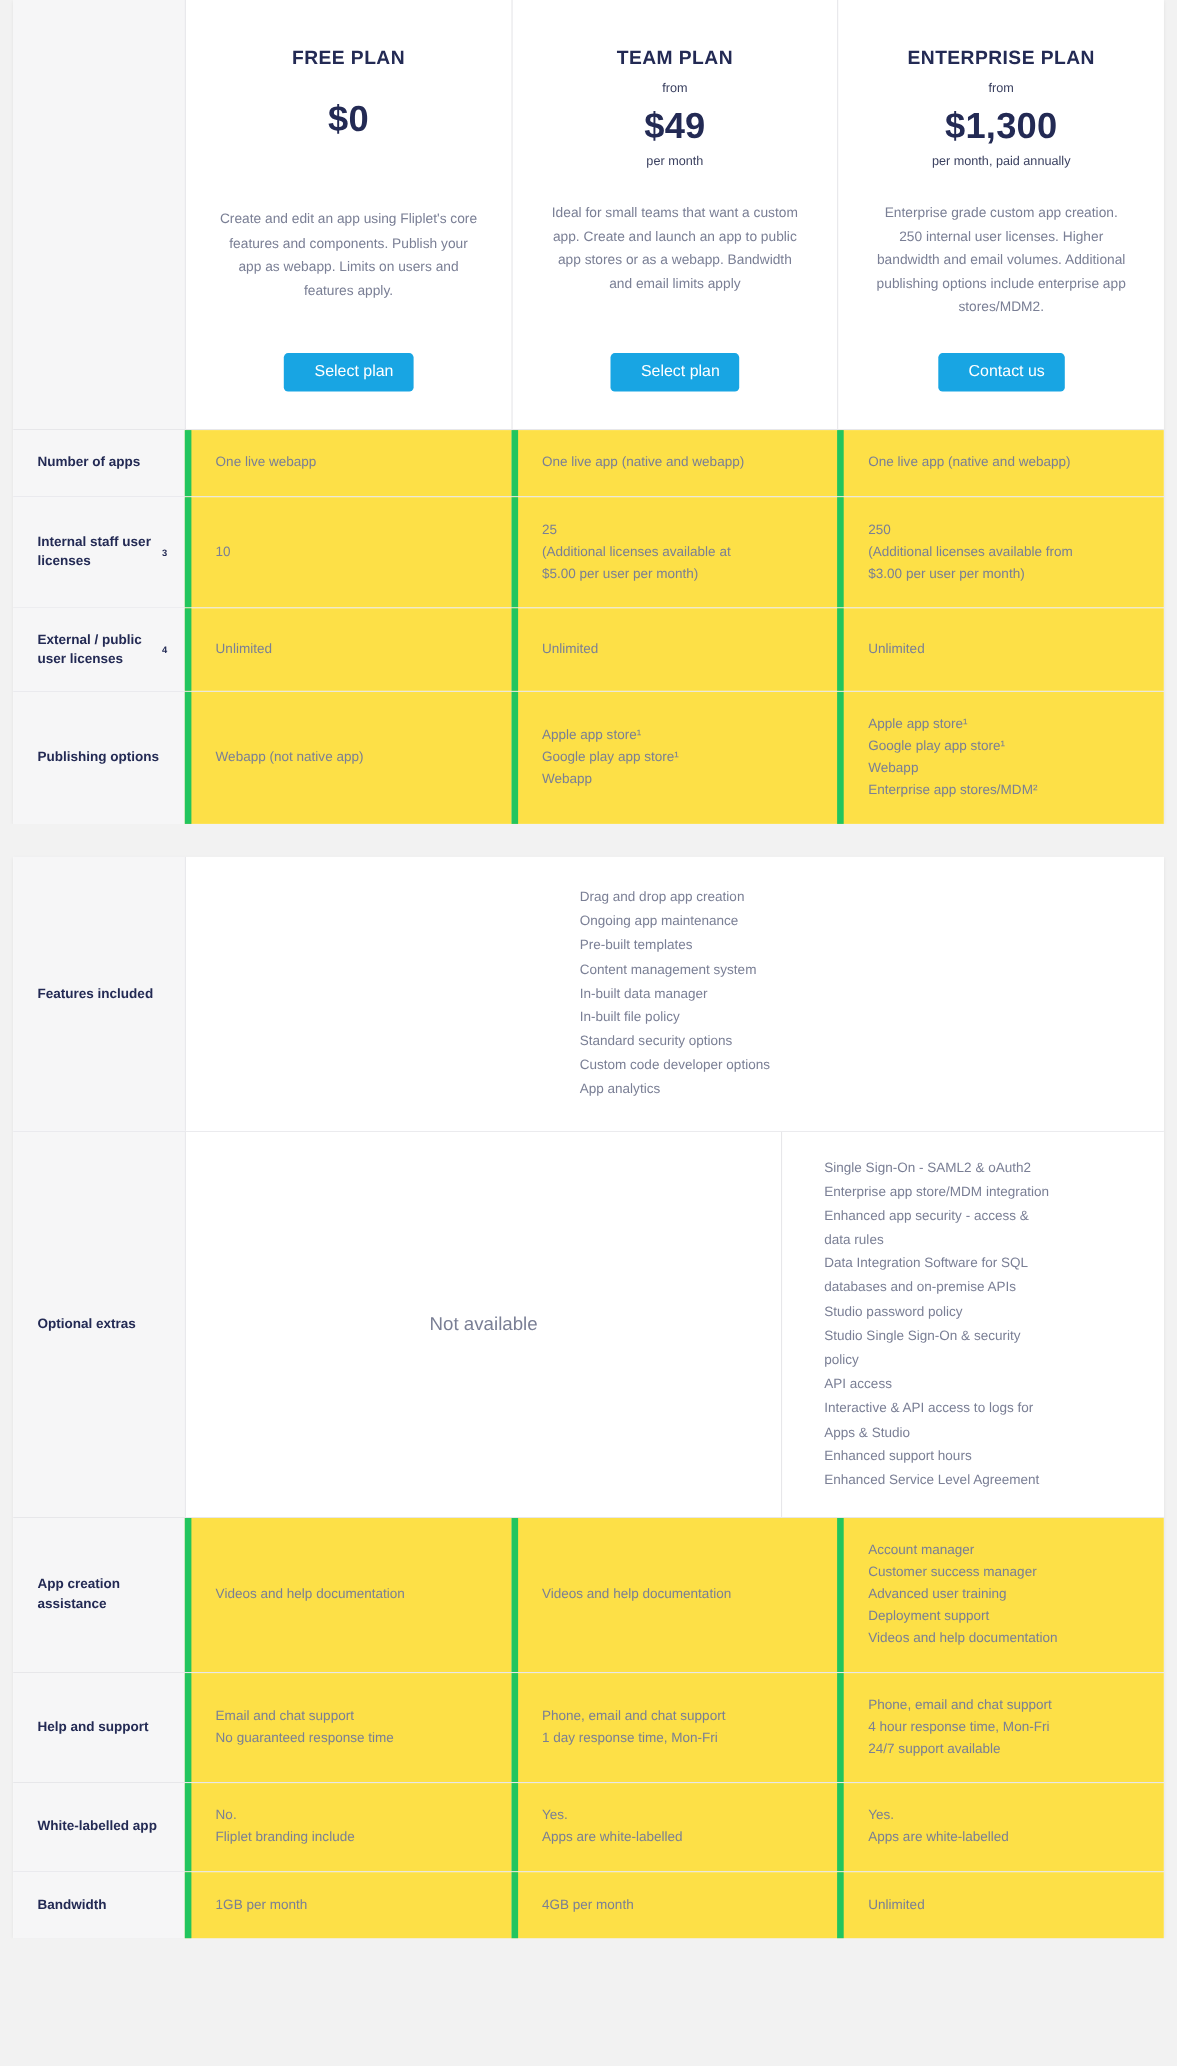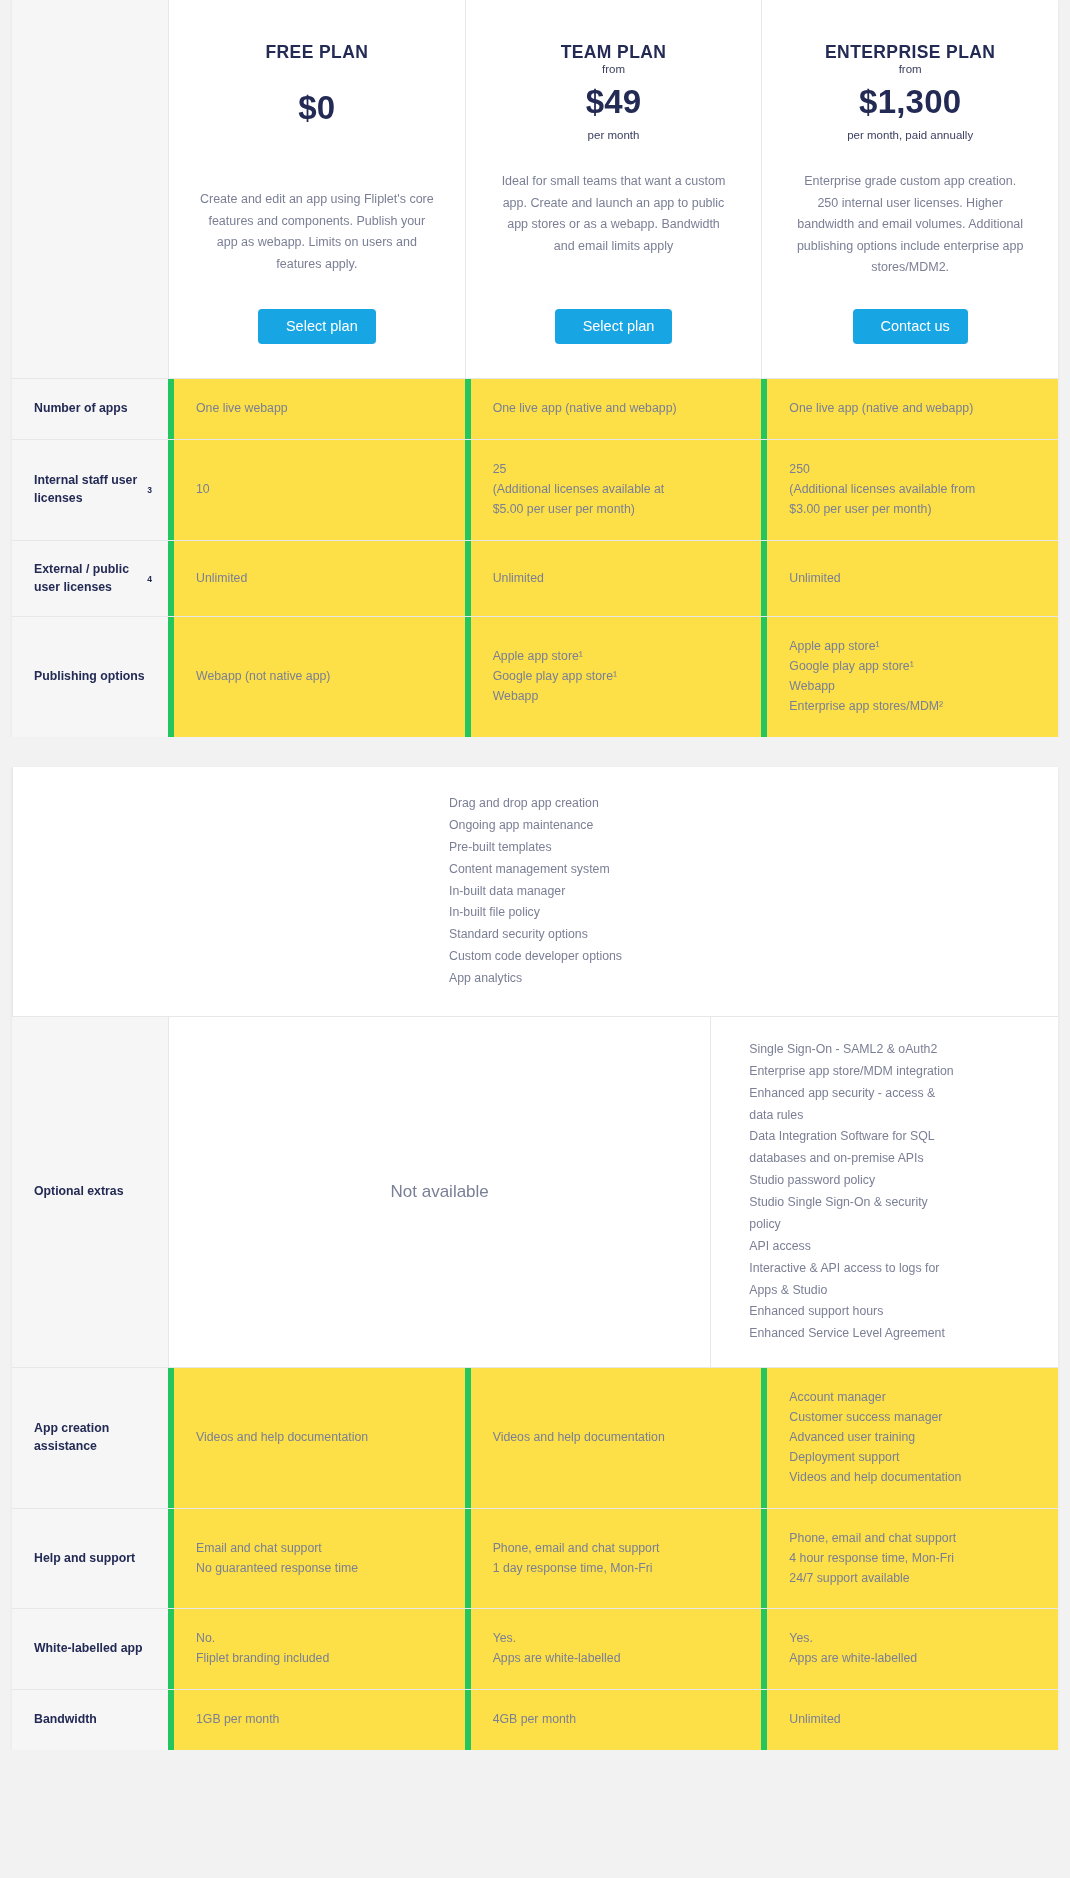--- a/index.html
+++ b/index.html
@@ -45,20 +45,21 @@
   .plan-name {
     font-size: 17.5px;
     font-weight: bold;
     letter-spacing: 0.4px;
     color: #232a54;
     margin-top: 12px;
   }
   .plan-from {
     font-size: 11.5px;
     color: #3b4160;
+    margin-top: 12px;
     text-align: center;
   }
   .plan-price {
     font-size: 33px;
     font-weight: bold;
     color: #232a54;
     margin-top: 8px;
     letter-spacing: 0.2px;
   }
   .plan-price.no-from { margin-top: 26px; }
@@ -267,20 +268,21 @@
         </div>
       </div>
 
   </div>
 
   <div class="gap"></div>
 
   <div class="table-block">
 
     <div class="crow features-row" style="border-top:none;">
+      <div class="rlabel">Features included</div>
       <div class="fi-cell">
         <div class="fi-inner" id="features-included-list">
             <div class="line">Drag and drop app creation</div>
             <div class="line">Ongoing app maintenance</div>
             <div class="line">Pre-built templates</div>
             <div class="line">Content management system</div>
             <div class="line">In-built data manager</div>
             <div class="line">In-built file policy</div>
             <div class="line">Standard security options</div>
             <div class="line">Custom code developer options</div>
@@ -340,21 +342,21 @@
           <div class="rcell">
             <span class="line">Phone, email and chat support</span>
             <span class="line">4 hour response time, Mon-Fri</span>
             <span class="line">24/7 support available</span>
           </div>
         </div>
         <div class="crow">
           <div class="rlabel">White-labelled app</div>
           <div class="rcell">
             <span class="line">No.</span>
-            <span class="line">Fliplet branding included</span>
+            <span class="line">Fliplet branding include</span>
           </div>
           <div class="rcell">
             <span class="line">Yes.</span>
             <span class="line">Apps are white-labelled</span>
           </div>
           <div class="rcell">
             <span class="line">Yes.</span>
             <span class="line">Apps are white-labelled</span>
           </div>
         </div>

